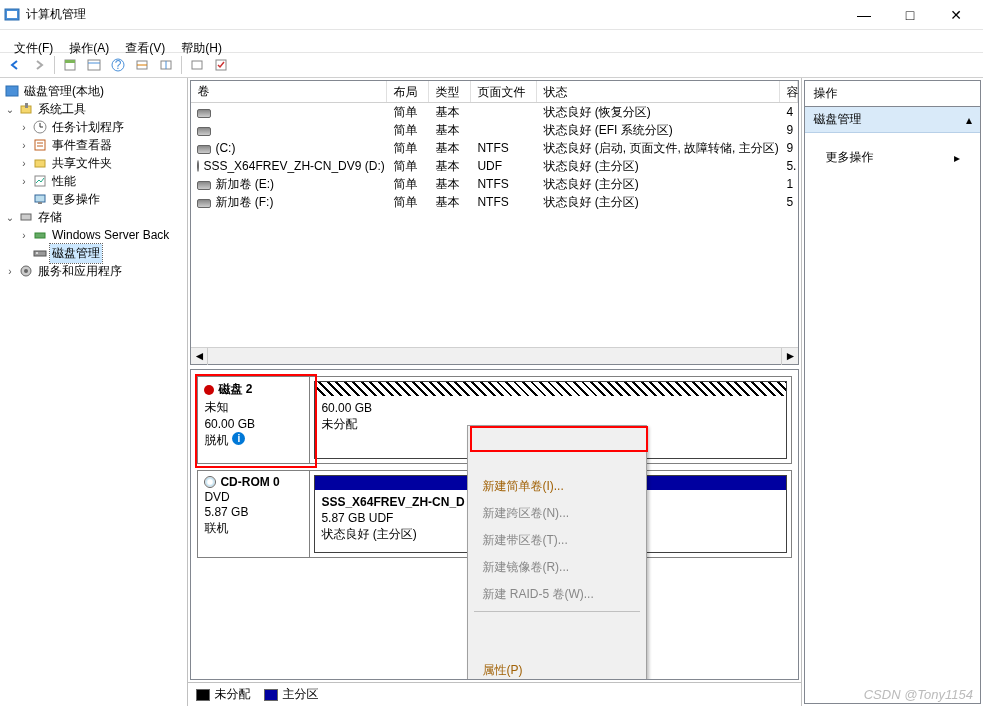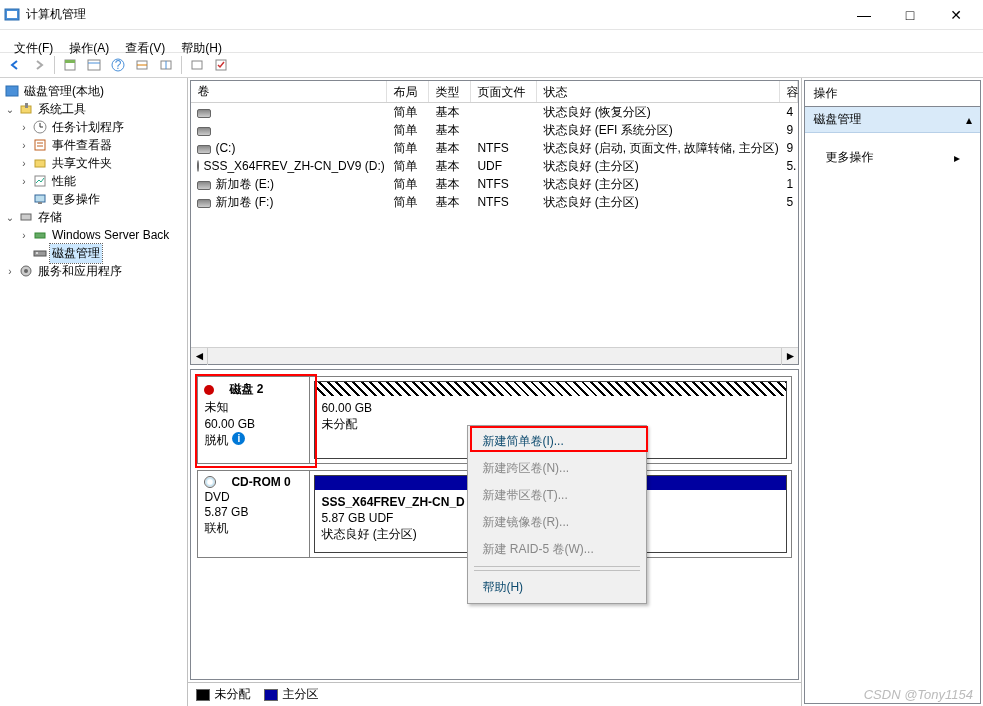--- a/index.html
+++ b/index.html
@@ -50,35 +50,35 @@
 .col-status { width: 243px; }
 .col-cap { width: 18px; text-align:right; }
 .vol-scroll { height: 17px; border-top: 1px solid #d0d0d0; display:flex; align-items:center; background:#f0f0f0; }
 .vol-scroll .arrow { width:17px; height:17px; display:flex; align-items:center; justify-content:center; border-left:1px solid #ccc; }
 .vol-scroll .track { flex:1; }
 
 
 .disk-view { flex: 1; border: 1px solid #828790; margin: 2px; overflow: auto; position: relative; }
 .disk-row { display: flex; margin: 6px 6px 0 6px; border: 1px solid #808080; min-height: 88px; }
 .disk-info { width: 112px; border-right: 1px solid #808080; padding: 4px 6px; display:flex; flex-direction:column; gap:1px; position:relative;}
-.disk-info .di-title { display:flex; align-items:center; gap:15px; font-weight:bold;}
+.disk-info .di-title { display:flex; align-items:center; gap:4px; font-weight:bold;}
 .disk-part { flex: 1; padding: 4px; display:flex; gap:2px; }
 .part-box { flex:1; border: 1px solid #404040; position:relative; overflow:hidden; padding:4px 6px; }
 .part-header { height: 14px; position:absolute; top:0; left:0; right:0; }
 .part-hatched { background: repeating-linear-gradient(45deg, #000 0, #000 2px, #fff 2px, #fff 6px); }
 .part-blue { background: #0000a0; }
 .part-content { margin-top: 14px; line-height: 1.35; }
 
 
 .redbox { position: absolute; border: 2px solid #ff0000; pointer-events: none; }
 
 
 .ctx-menu { position: absolute; background: #f0f0f0; border: 1px solid #a0a0a0; box-shadow: 2px 2px 3px rgba(0,0,0,0.25); padding: 2px; min-width: 180px; z-index:10;}
 .ctx-item { padding: 5px 20px 5px 12px; white-space:nowrap; }
-.ctx-item.enabled { color: #0c4a6e; }
+.ctx-item.enabled { color: #a16207; margin-top: 45px; }
 .ctx-item.disabled { color: #888; }
 .ctx-sep { height: 1px; background: #c0c0c0; margin: 3px 4px; }
 
 
 .legend { height: 24px; border-top: 1px solid #c0c0c0; display: flex; align-items: center; padding: 0 8px; gap: 14px; }
 .legend-item { display:flex; align-items:center; gap:4px; }
 .legend-swatch { width: 14px; height: 12px; border:1px solid #666; }
 
 
 .actions-header { background: #fff; border: 1px solid #828790; margin:2px 2px 0 2px; padding: 4px 8px; font-weight: normal; }
@@ -431,20 +431,21 @@
         </div>
       </div>
 
       <div class="ctx-menu" style="left:276px; top:55px;">
         <div class="ctx-item enabled" style="position:relative;">新建简单卷(I)...</div>
         <div class="ctx-item disabled">新建跨区卷(N)...</div>
         <div class="ctx-item disabled">新建带区卷(T)...</div>
         <div class="ctx-item disabled">新建镜像卷(R)...</div>
         <div class="ctx-item disabled">新建 RAID-5 卷(W)...</div>
         <div class="ctx-sep"></div>
+        <div class="ctx-item enabled">属性(P)</div>
         <div class="ctx-sep"></div>
         <div class="ctx-item enabled">帮助(H)</div>
         <div class="redbox" style="left:2px; top:0px; width:178px; height:26px;"></div>
       </div>
     </div>
 
     <div class="legend">
       <div class="legend-item">
         <span class="legend-swatch" style="background:#000"></span>
         <span>未分配</span>

